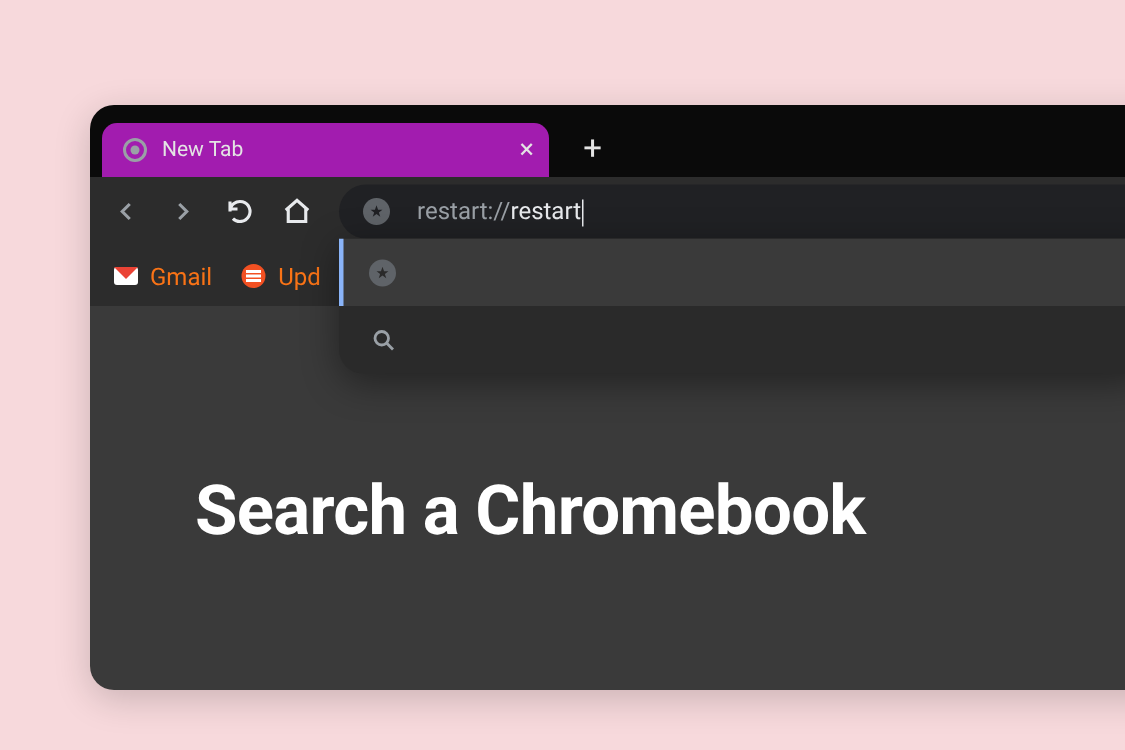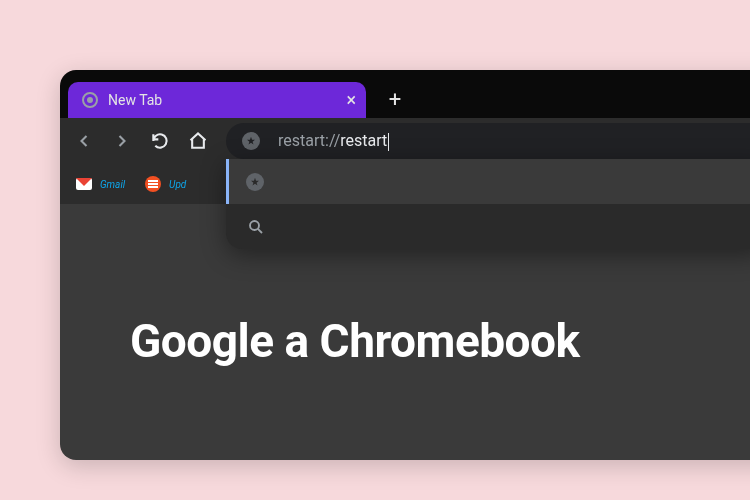--- a/index.html
+++ b/index.html
@@ -23,21 +23,21 @@
     box-shadow: 0 6px 24px rgba(0,0,0,0.18);
   }
   .tab-strip {
     height: 48px;
     background: #0a0a0a;
     display: flex;
     align-items: flex-end;
     padding-left: 8px;
   }
   .tab {
-    background: #6d28d9;
+    background: #a21caf;
     height: 36px;
     width: 270px;
     border-radius: 10px 10px 0 0;
     display: flex;
     align-items: center;
     padding: 0 14px;
     color: #e4e4e4;
     font-size: 14px;
     position: relative;
   }
@@ -119,23 +119,22 @@
     background: #2c2c2c;
     display: flex;
     align-items: center;
     padding: 0 16px;
     gap: 20px;
   }
   .bookmark {
     display: flex;
     align-items: center;
     gap: 8px;
-    color: #0ea5e9;
-    font-size: 10px;
-    font-style: italic;
+    color: #f97316;
+    font-size: 16px;
   }
   .content {
     background: #3a3a3a;
     height: calc(100% - 134px);
     display: flex;
     align-items: flex-start;
     justify-content: flex-start;
     padding-top: 110px;
     padding-left: 70px;
   }
@@ -264,21 +263,21 @@
       <span class="gmail-icon"></span>
       <span>Gmail</span>
     </div>
     <div class="bookmark">
       <span class="orange-circle"></span>
       <span>Upd</span>
     </div>
   </div>
 
   <div class="content">
-    <div class="headline">Google a Chromebook</div>
+    <div class="headline">Search a Chromebook</div>
   </div>
 </div>
 
 <div class="suggestions">
   <div class="suggestion-row active">
     <span class="sug-icon star-circle">
       <svg width="10" height="10" viewBox="0 0 24 24" fill="#2a2a2a">
           <path d="M12 2l2.5 7h7l-5.7 4.5 2.2 7-6-4.5-6 4.5 2.2-7L2.5 9h7z"></path>
         </svg>
     </span>

